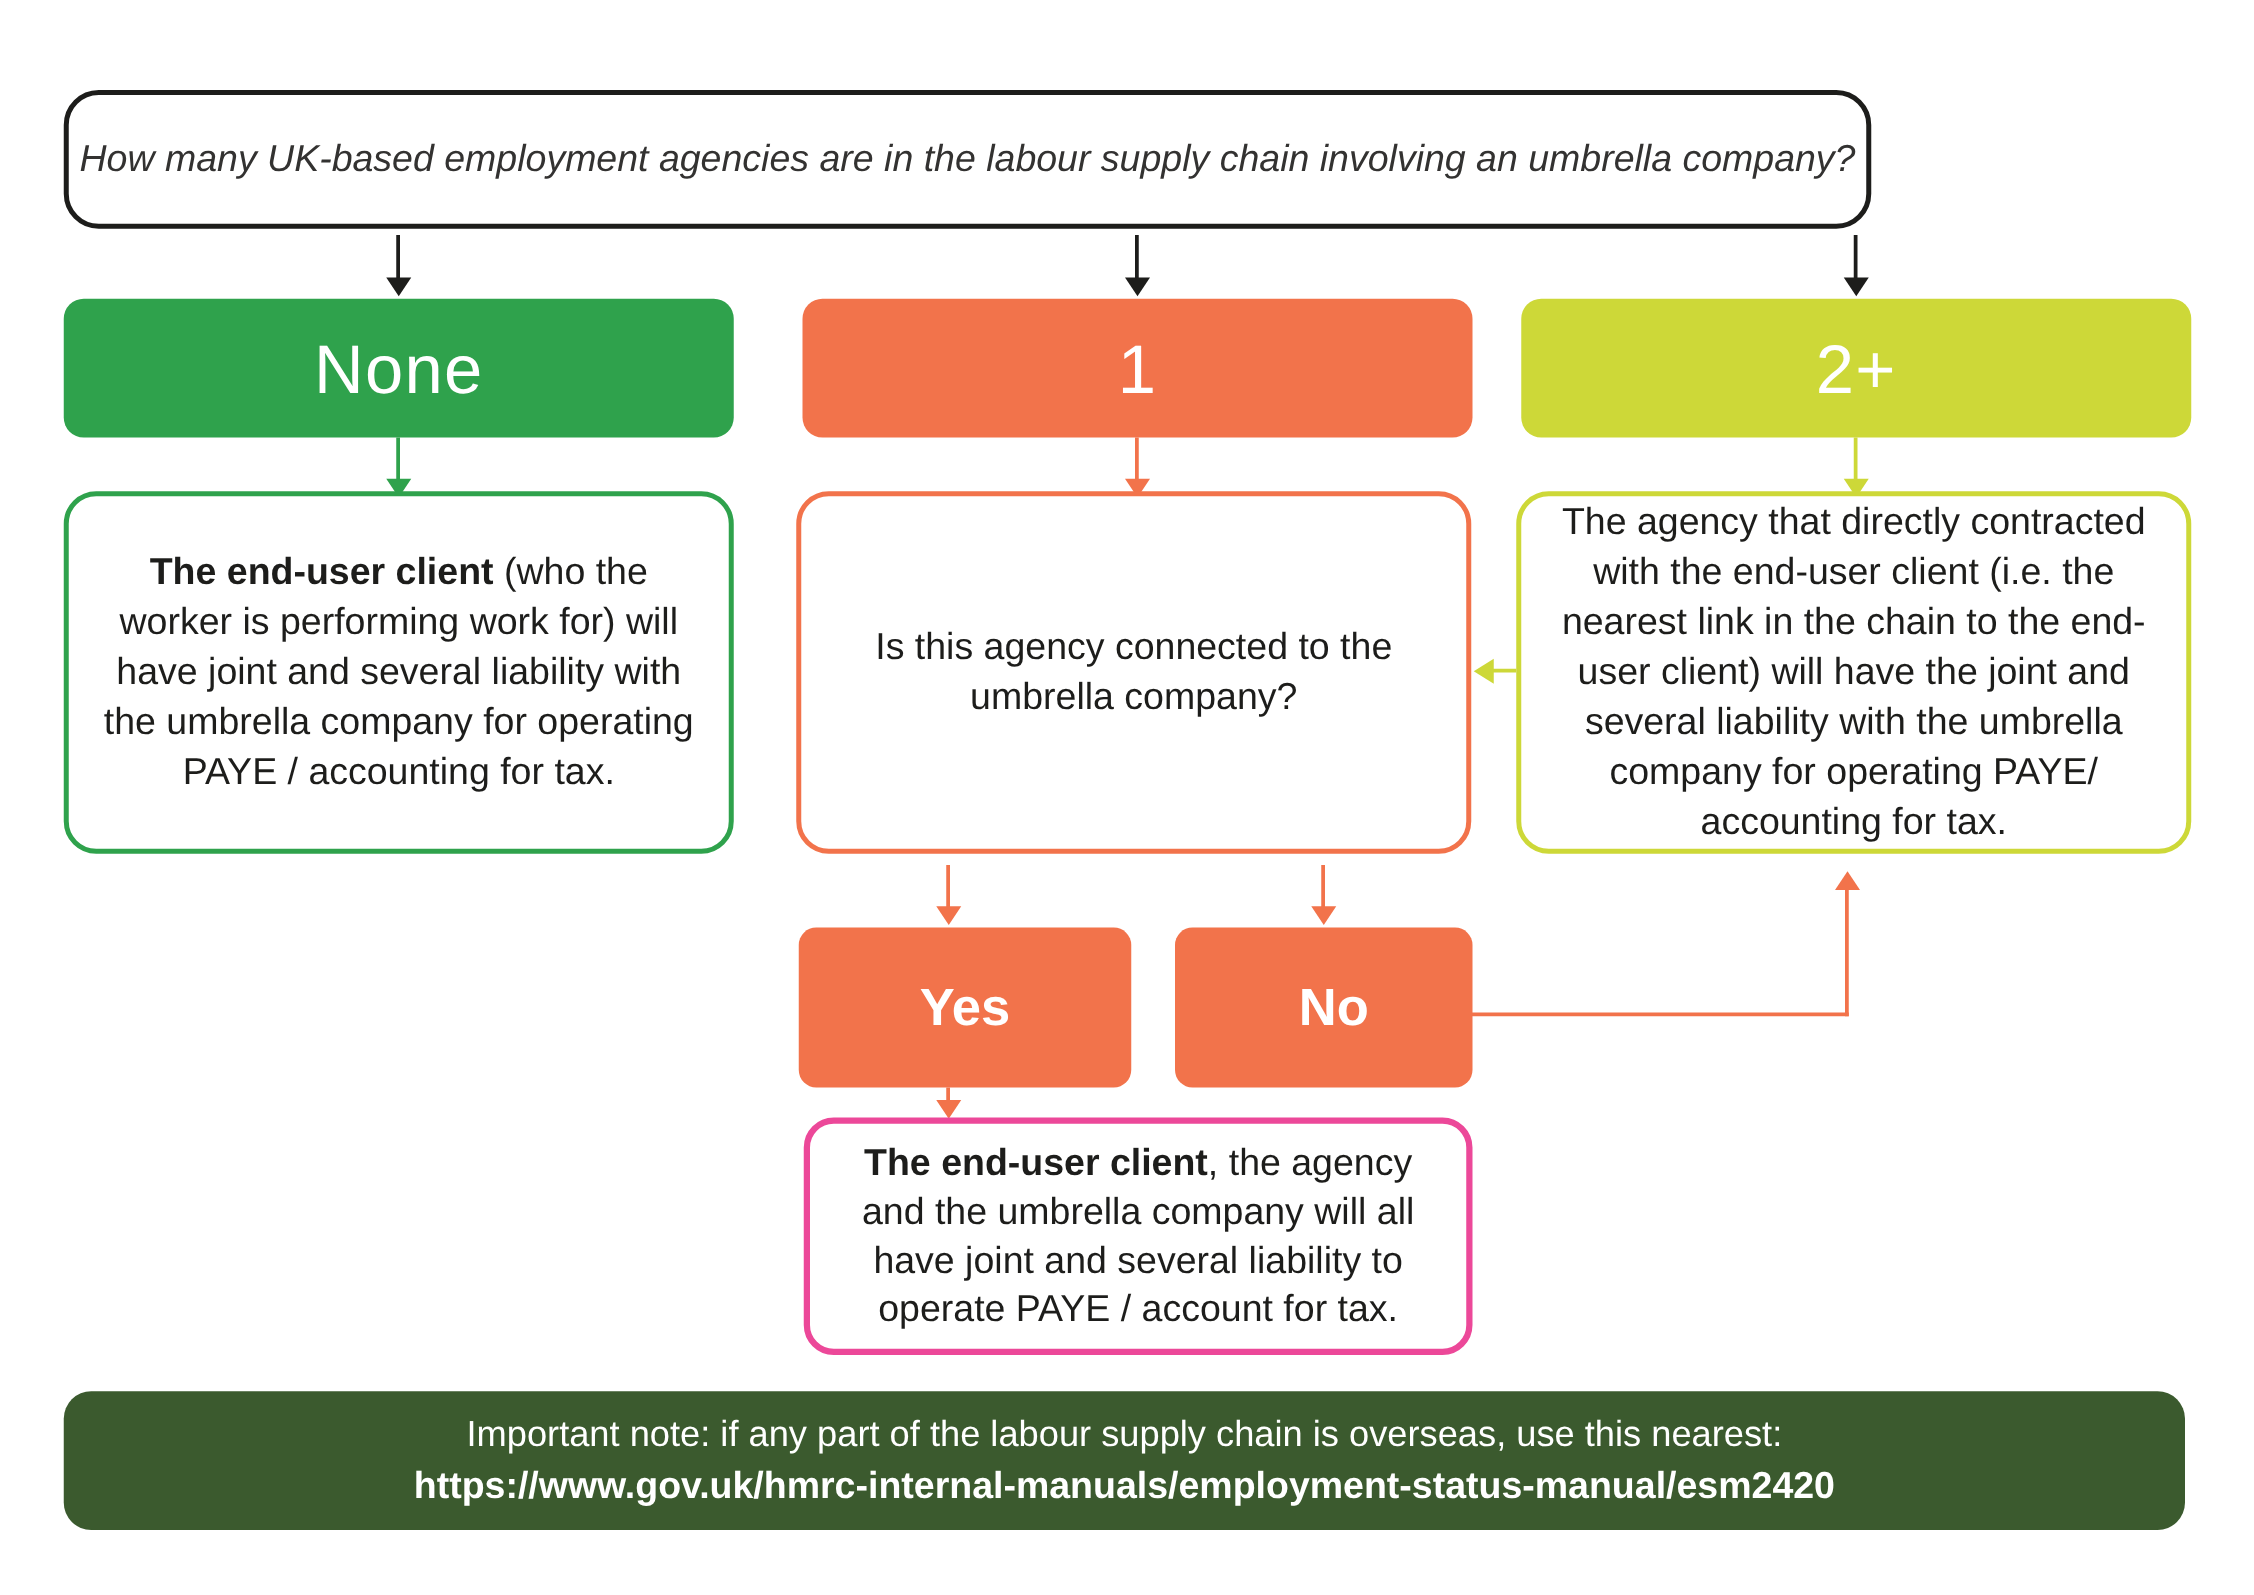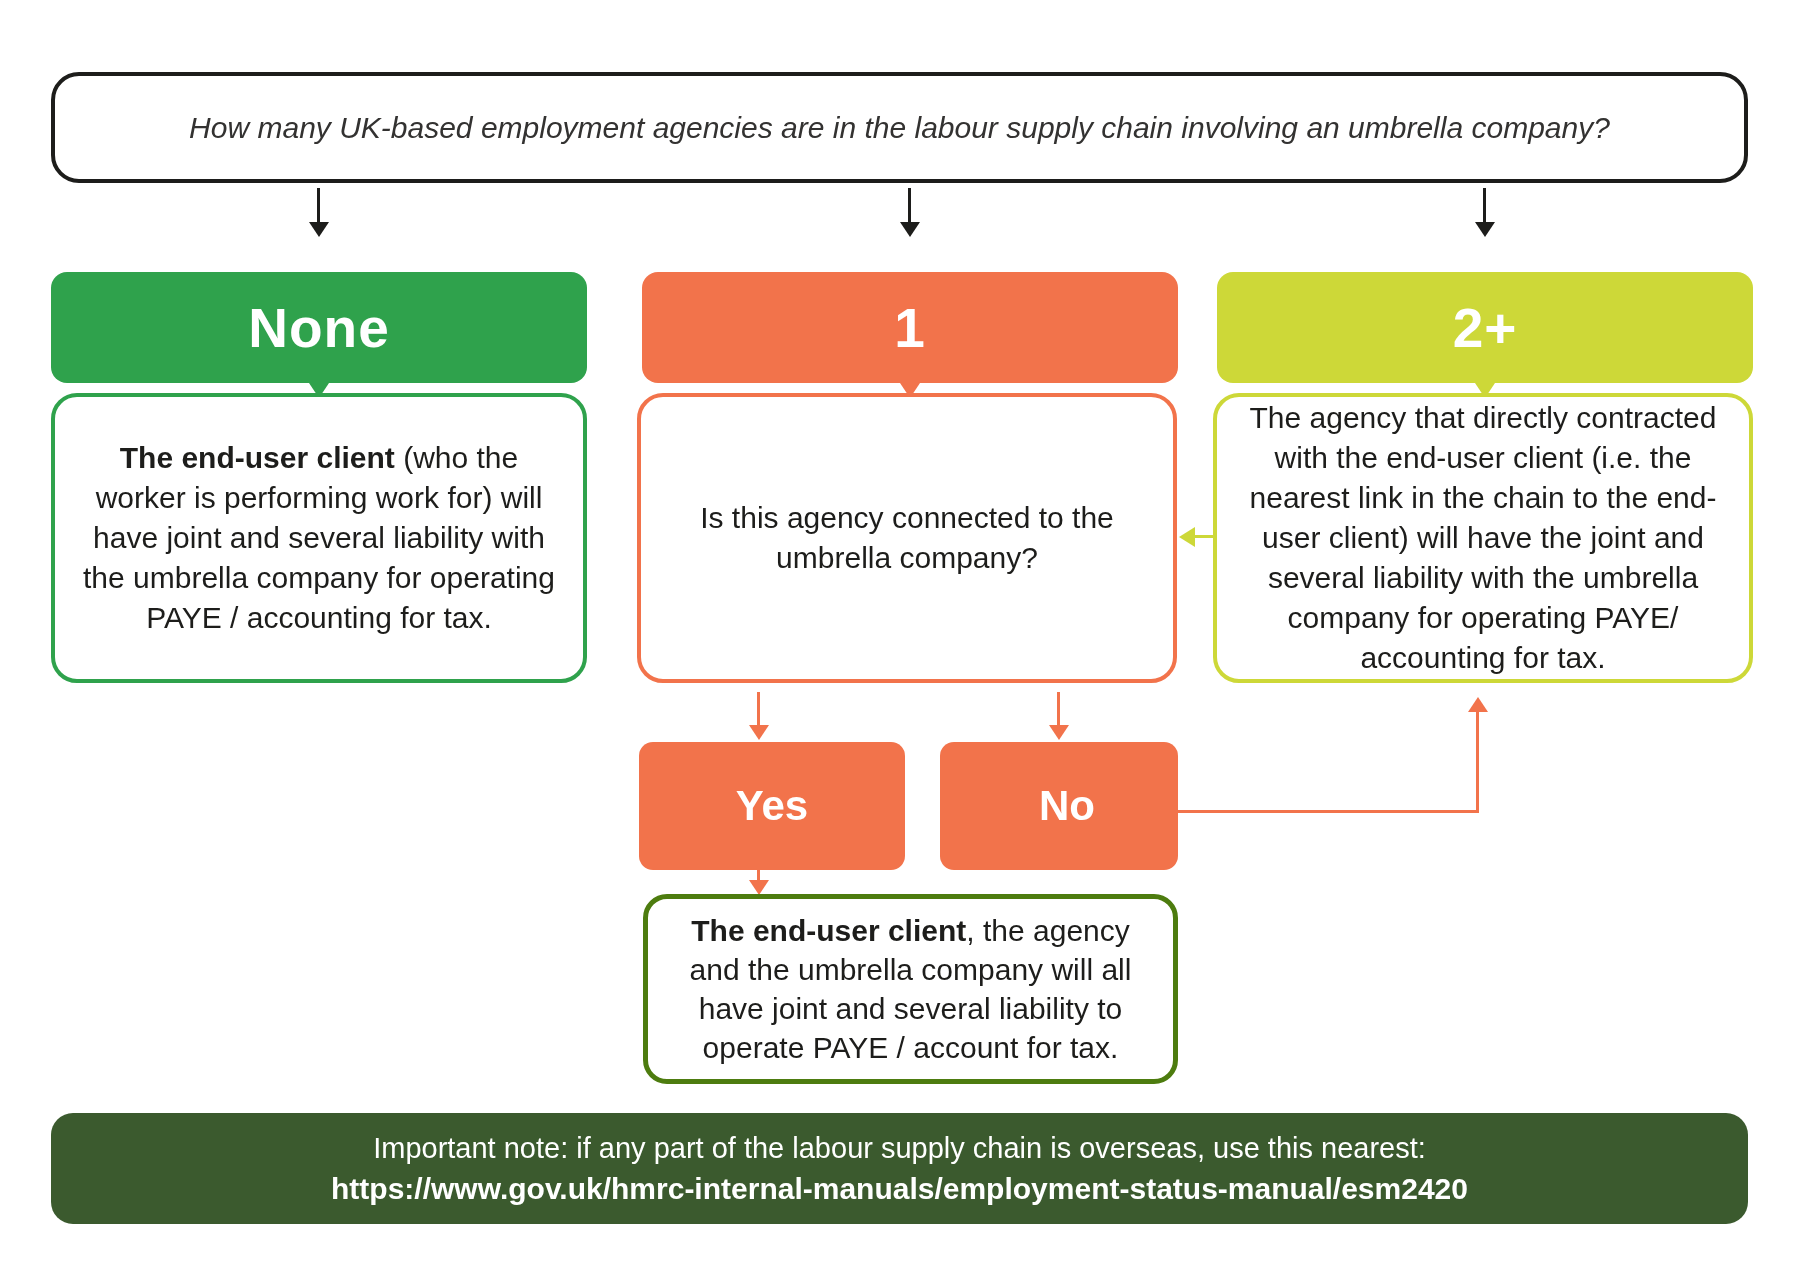--- a/index.html
+++ b/index.html
@@ -9,27 +9,27 @@
     background:#ffffff;
     font-family:"Liberation Sans", sans-serif;
     color:#1d1d1b;
     overflow:hidden;
   }
   .abs{position:absolute;box-sizing:border-box;}
   .center{display:flex;align-items:center;justify-content:center;text-align:center;}
 
   
   #root-question{
-    left:51px;top:72px;width:1697px;height:111px;
+    left:51px;top:72px;width:1446px;height:111px;
     border:4px solid #1d1d1b;border-radius:28px;background:#fff;
     font-style:italic;font-size:30px;color:#333231;
   }
   .header-box{
     top:239px;height:111px;border-radius:16px;
-    color:#ffffff;font-weight:bold;font-size:55px;letter-spacing:1px;margin-top:33px;
+    color:#ffffff;font-weight:normal;font-size:55px;letter-spacing:1px;
   }
   #hdr-none{left:51px;width:536px;background:#2fa24c;}
   #hdr-one{left:642px;width:536px;background:#f2734b;}
   #hdr-two{left:1217px;width:536px;background:#cdd838;}
 
   .info-box{
     top:393px;height:290px;background:#ffffff;
     border-radius:26px;font-size:30px;line-height:40px;
   }
   #outcome-none{left:51px;width:536px;border:4px solid #2fa24c;padding:0 26px;}
@@ -38,21 +38,21 @@
 
   .answer-box{
     top:742px;height:128px;background:#f2734b;border-radius:14px;
     color:#ffffff;font-weight:bold;font-size:42px;
   }
   #yes-box{left:639px;width:266px;}
   #no-box{left:940px;width:238px;padding-left:16px;}
 
   #final-outcome{
     left:643px;top:894px;width:535px;height:190px;
-    border:5px solid #4d7c0f;border-radius:24px;background:#fff;
+    border:5px solid #ec4899;border-radius:24px;background:#fff;
     font-size:30px;line-height:39px;padding:0 18px;
   }
 
   #footer-bar{
     left:51px;top:1113px;width:1697px;height:111px;
     background:#3b5a2e;border-radius:22px;color:#ffffff;
     flex-direction:column;row-gap:7px;
   }
   #footer-note{font-size:29px;}
   #footer-url{font-size:30px;font-weight:bold;}

